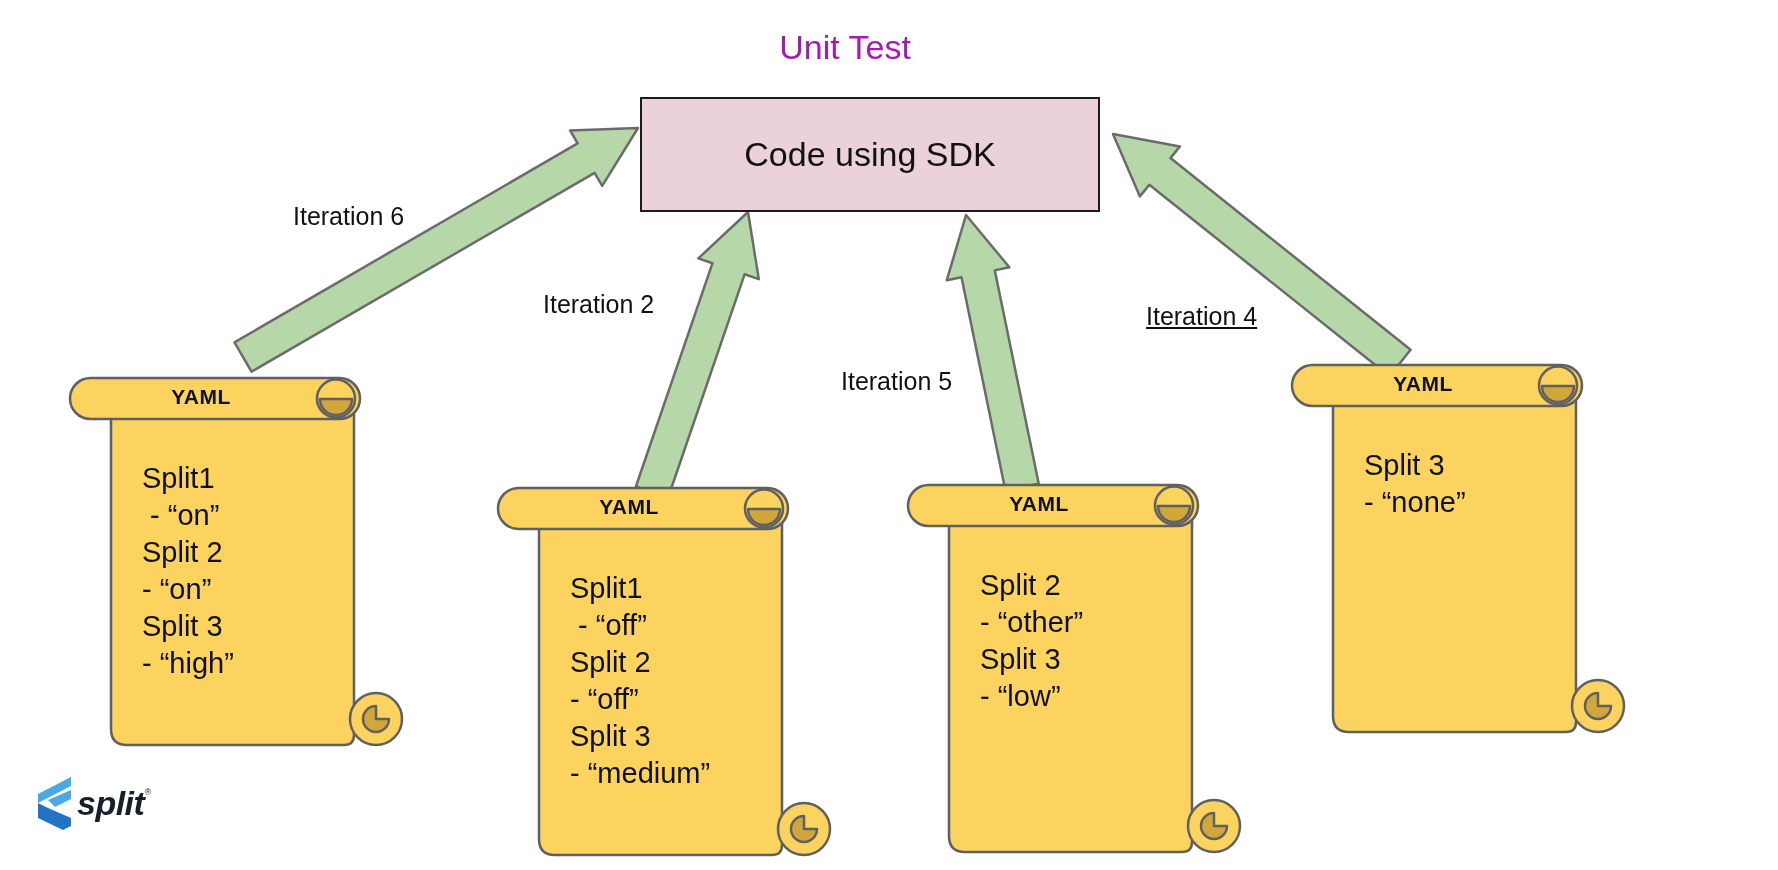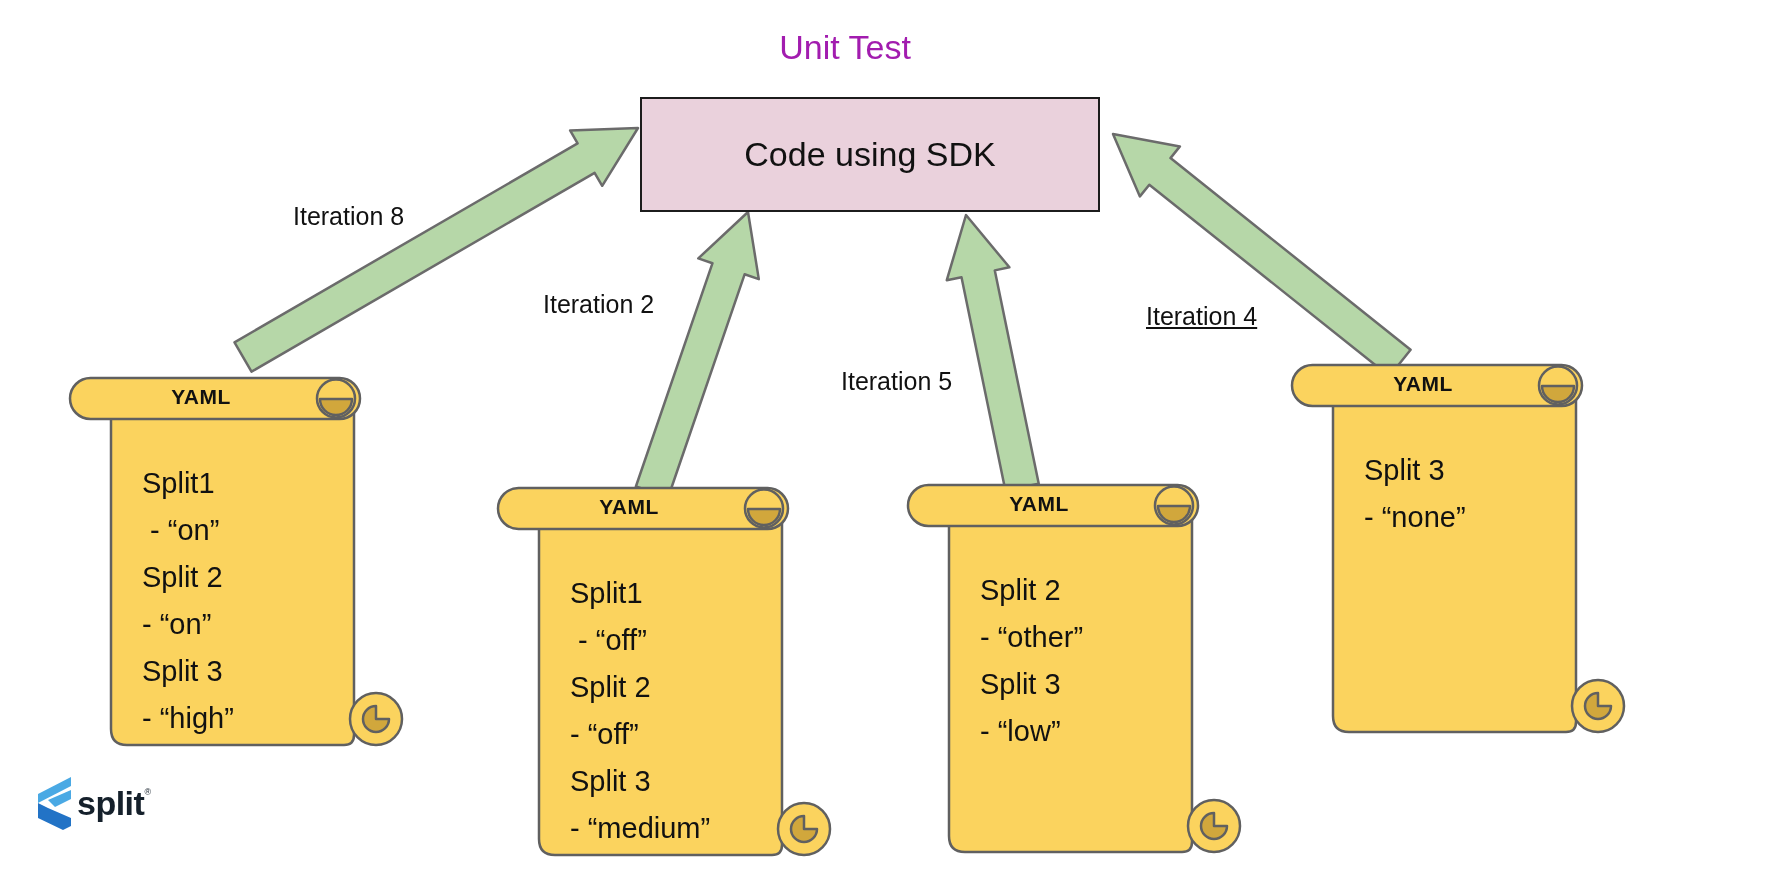--- a/index.html
+++ b/index.html
@@ -24,26 +24,26 @@
     box-sizing: border-box;
     display: flex; align-items: center; justify-content: center;
     font-size: 34px; color: #111111; text-align: center;
   }
   .iter-label { font-size: 25px; color: #111111; white-space: nowrap; }
   .yaml-label {
     width: 262px; text-align: center;
     font-size: 21px; font-weight: bold; letter-spacing: 0.5px; color: #111111;
   }
   .scroll-text {
-    font-size: 29px; line-height: 47px; color: #111111;
+    font-size: 29px; line-height: 37px; color: #111111;
     white-space: pre-wrap;
   }
   .logo-word {
     left: 77px; top: 784px;
-    font-size: 34px; font-weight: bold; letter-spacing: -0.5px; color: #15202b;
+    font-size: 34px; font-weight: bold; letter-spacing: -0.5px; color: #15202b; font-style: italic;
   }
   .logo-word .reg { font-size: 9px; vertical-align: 20px; font-weight: normal; }
 </style>
 </head>
 <body>
 
 <div class="canvas">
 
   <svg class="layer-svg" width="1778" height="870" viewBox="0 0 1778 870">
     <defs>
@@ -79,21 +79,21 @@
       <path d="M48 800 L71 790 L71 799 L55 807 Z" fill="#4AA9E4"></path>
     </g>
   </svg>
 
   <div class="abs diagram-title">Unit Test</div>
 
   <div class="abs sdk-box">
     <span>Code using SDK</span>
   </div>
 
-  <div class="abs iter-label" style="left:293px; top:202px;">Iteration 8</div>
+  <div class="abs iter-label" style="left:293px; top:202px;">Iteration 6</div>
   <div class="abs iter-label" style="left:543px; top:290px;">Iteration 2</div>
   <div class="abs iter-label" style="left:841px; top:367px;">Iteration 5</div>
   <div class="abs iter-label" style="left:1146px; top:302px;text-decoration:underline;">Iteration 4</div>
 
   <div class="abs yaml-label" style="left:70px; top:385px;">YAML</div>
   <div class="abs yaml-label" style="left:498px; top:495px;">YAML</div>
   <div class="abs yaml-label" style="left:908px; top:492px;">YAML</div>
   <div class="abs yaml-label" style="left:1292px; top:372px;">YAML</div>
 
   <div class="abs scroll-text" style="left:142px; top:460px;">Split1

